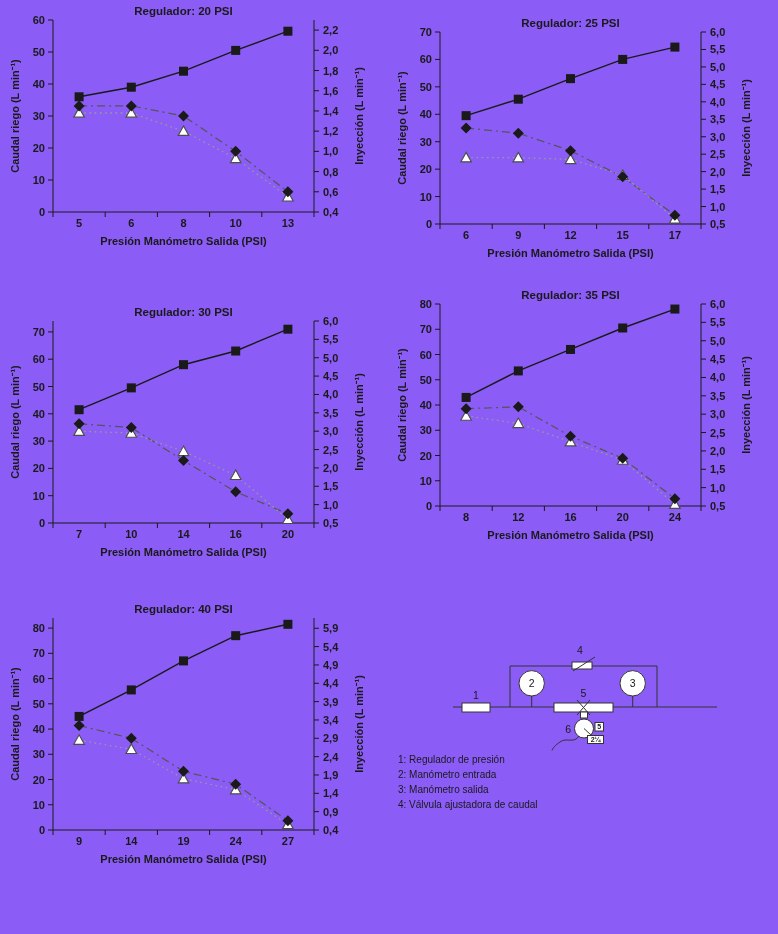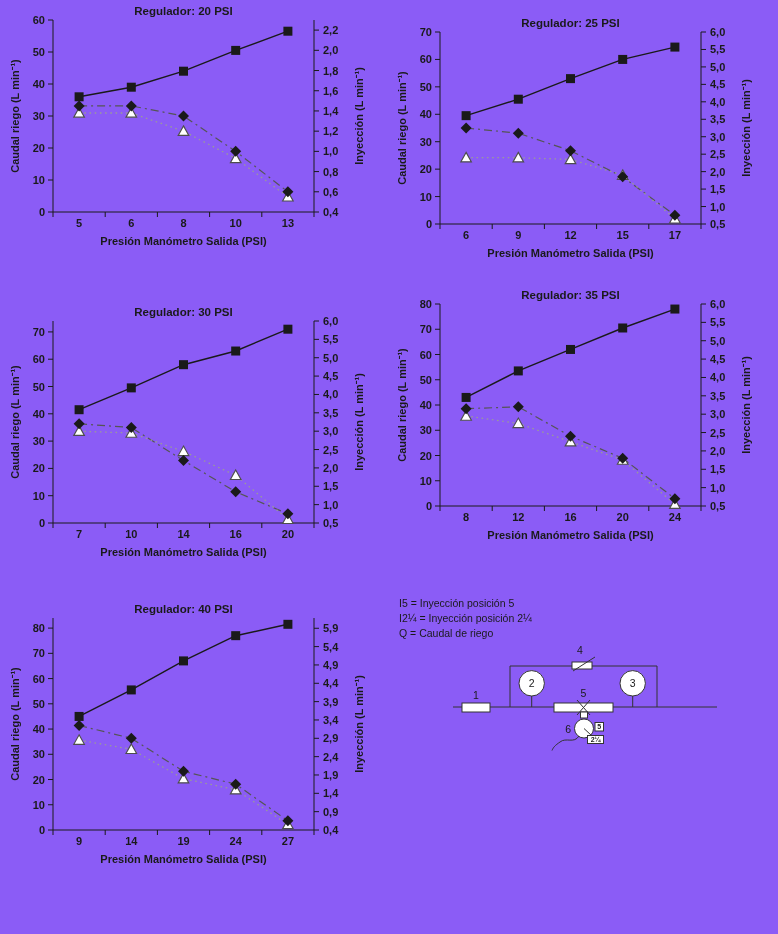--- a/index.html
+++ b/index.html
@@ -554,23 +554,24 @@
           <rect x="206" y="134.5" width="8.5" height="8.5" fill="#fff"></rect>
           <text x="210.3" y="141" class="dbox" text-anchor="middle">5</text>
         </g>
         <g>
           <rect x="198.5" y="147.5" width="16" height="8" fill="#fff"></rect>
           <text x="206.5" y="153.8" class="dbox" text-anchor="middle">2¼</text>
         </g>
       </g>
     </svg>
 
-    <div class="legend">
-      <div>I5 = Inyección posición 5</div>
-      <div>I2¼ = Inyección posición 2¼</div>
-      <div>Q = Caudal de riego</div>
+
+    <div class="key-col key-left">
+      <div>1: Regulador de presión</div>
+      <div>2: Manómetro entrada</div>
+      <div>3: Manómetro salida</div>
+      <div>4: Válvula ajustadora de caudal</div>
     </div>
 
-
   </div>
 
 
 </div>
 
 </body></html>

